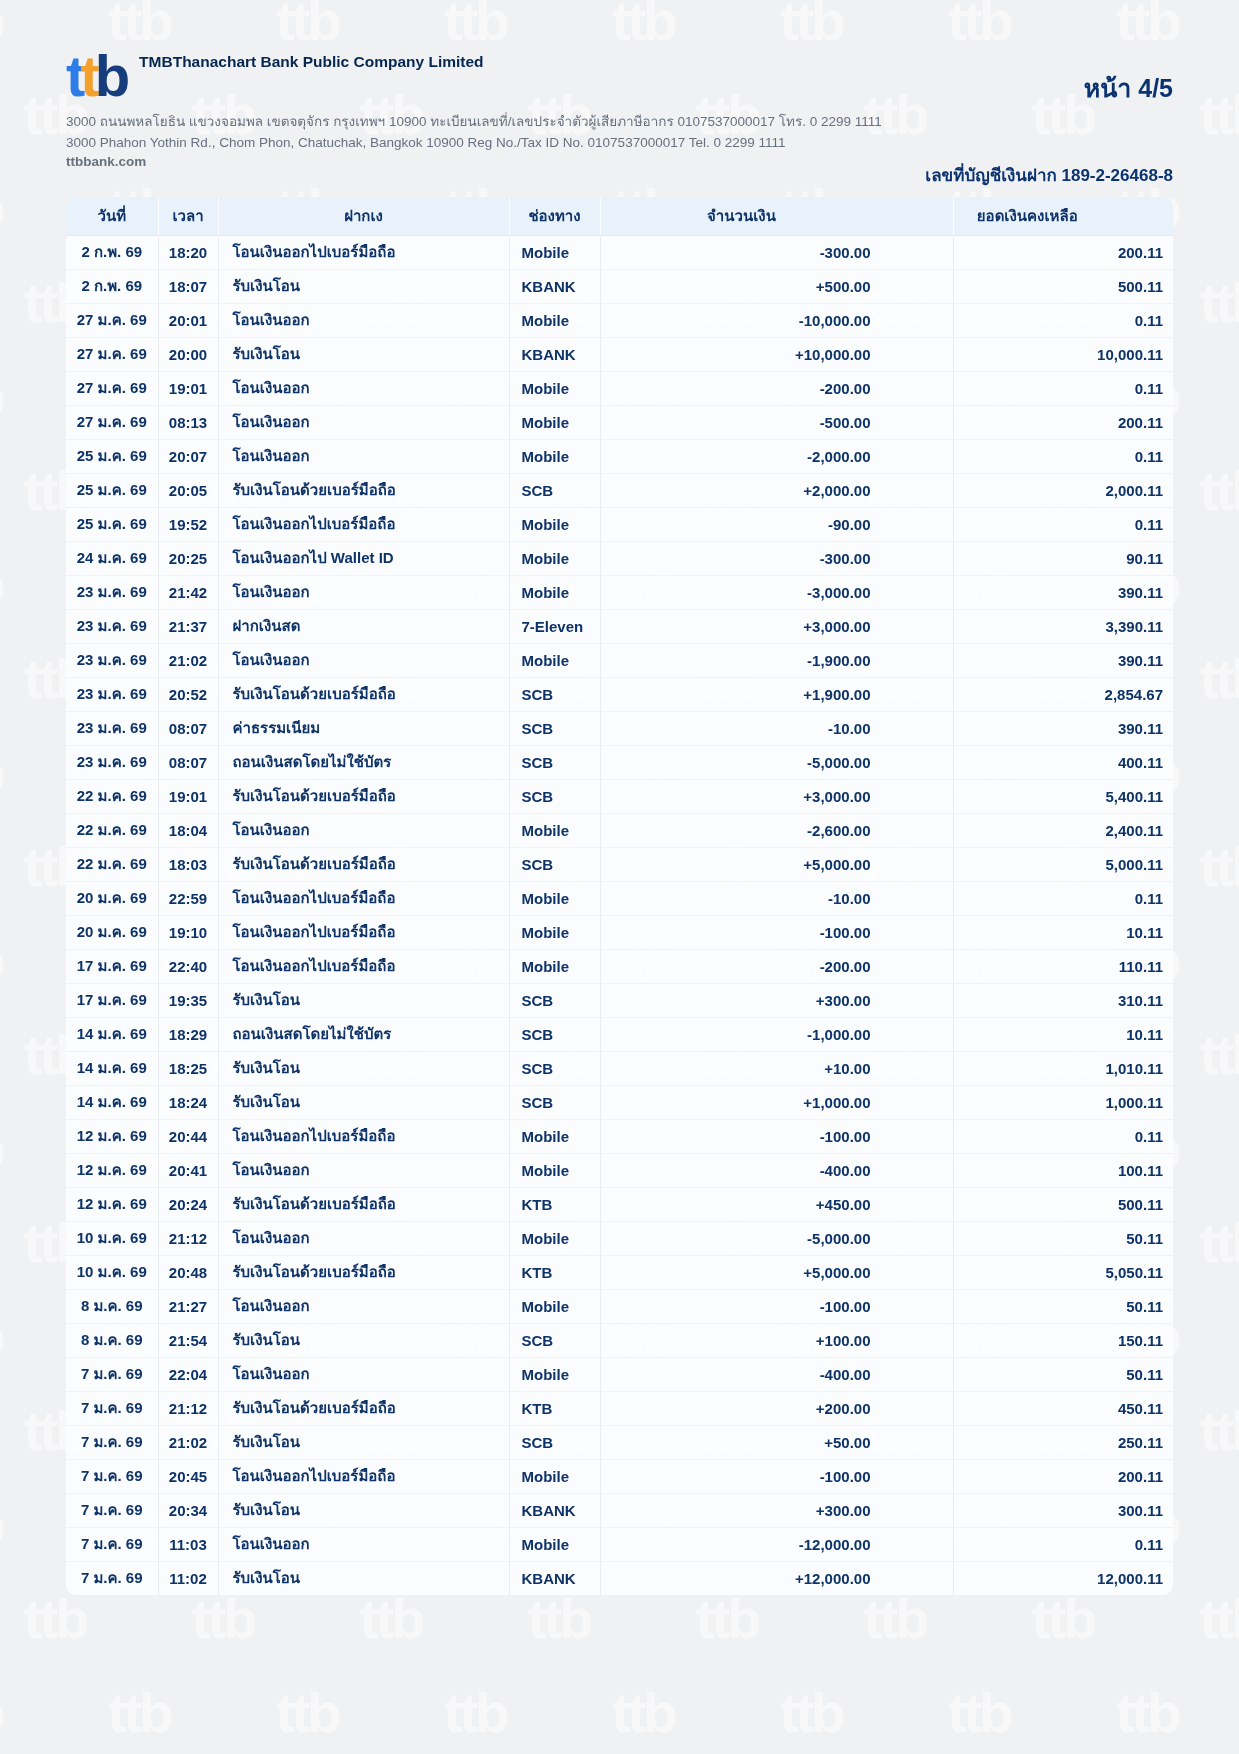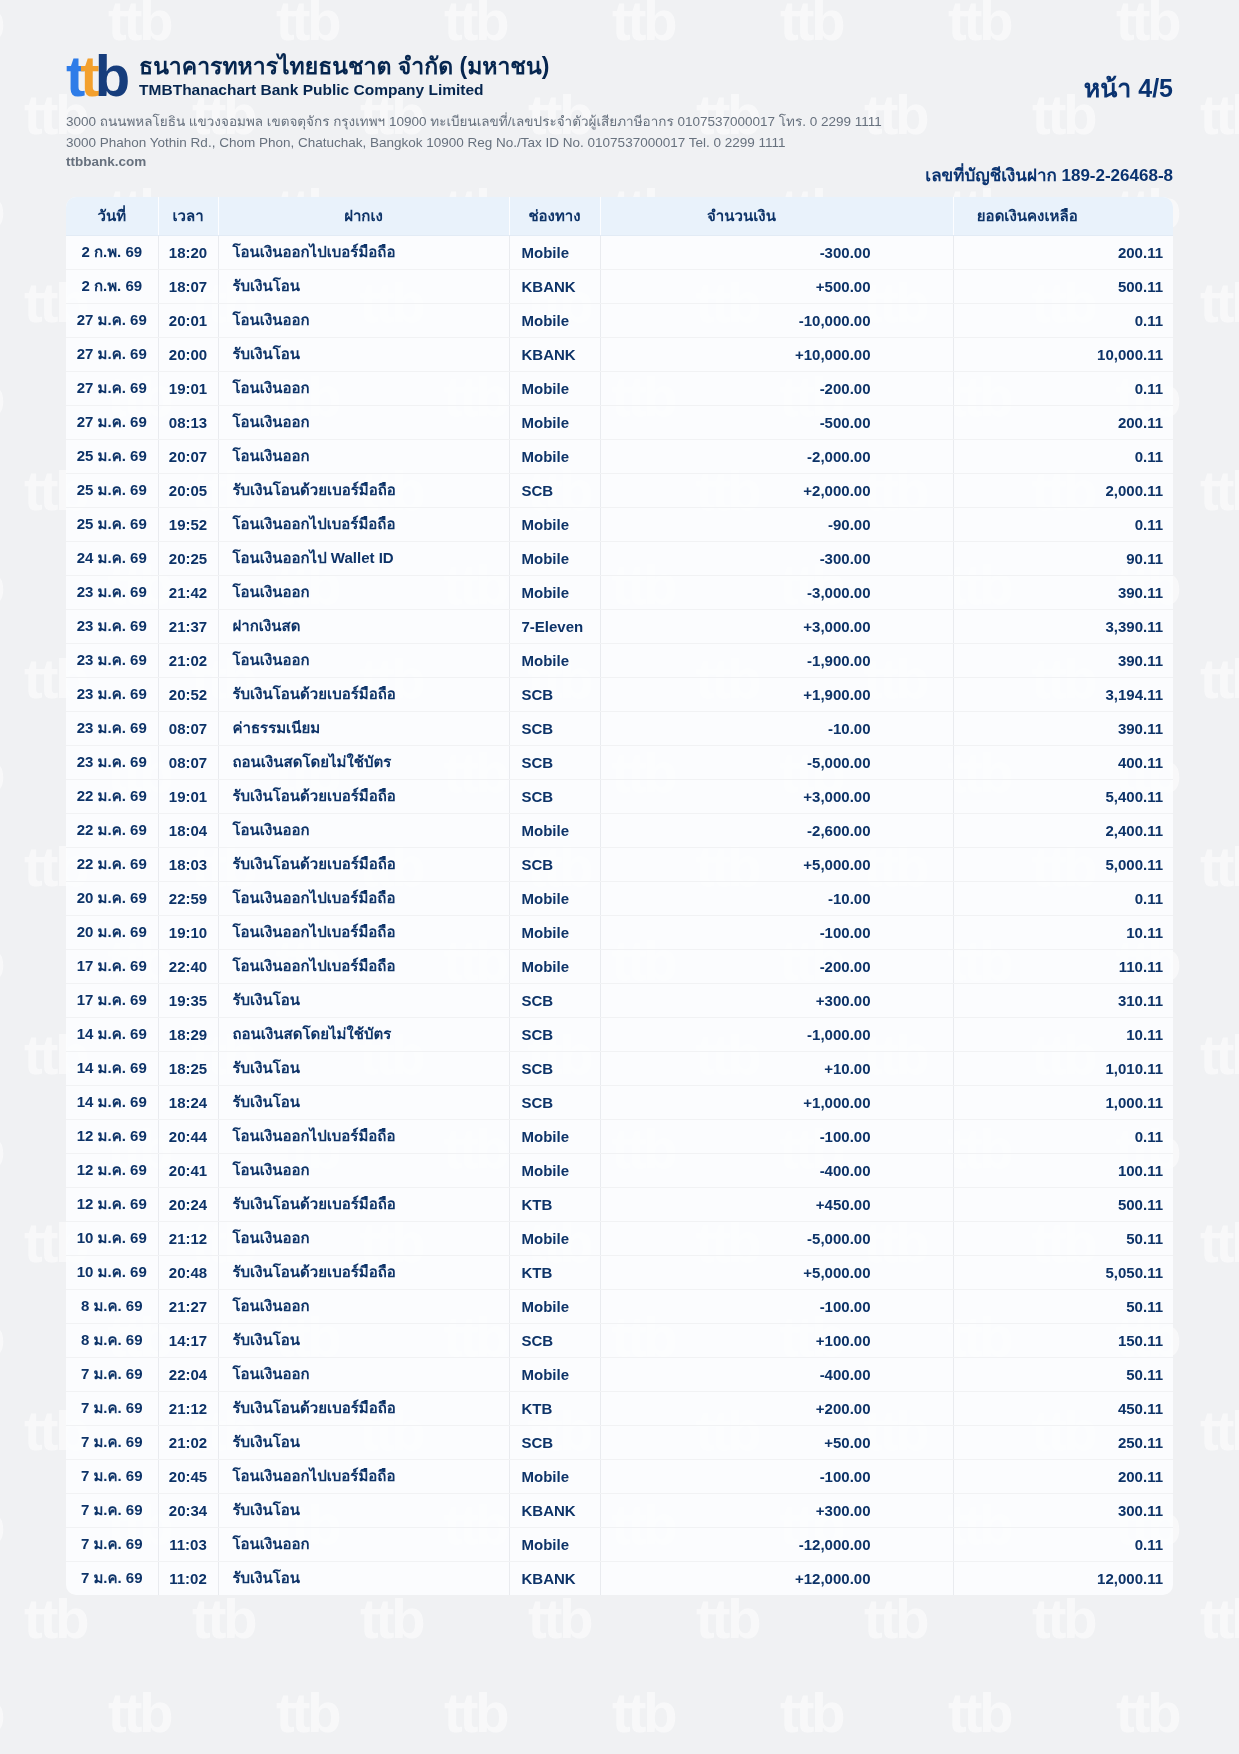--- a/index.html
+++ b/index.html
@@ -233,21 +233,20 @@
 
 <div class="content">
 
   <div class="brand-row">
     <div class="logo">
       <span class="l-t1">t</span>
       <span class="l-t2">t</span>
       <span class="l-b">b</span>
     </div>
     <div class="bank-names">
-      <div class="bank-name-th">ธนาคารทหารไทยธนชาต จำกัด (มหาชน)</div>
       <div class="bank-name-en">TMBThanachart Bank Public Company Limited</div>
     </div>
   </div>
 
   <div class="addr addr-th">3000 ถนนพหลโยธิน แขวงจอมพล เขตจตุจักร กรุงเทพฯ 10900 ทะเบียนเลขที่/เลขประจำตัวผู้เสียภาษีอากร 0107537000017 โทร. 0 2299 1111</div>
   <div class="addr addr-en">3000 Phahon Yothin Rd., Chom Phon, Chatuchak, Bangkok 10900 Reg No./Tax ID No. 0107537000017 Tel. 0 2299 1111</div>
   <div class="website">ttbbank.com</div>
 
   <div class="page-num">หน้า 4/5</div>
   <div class="account-line">เลขที่บัญชีเงินฝาก 189-2-26468-8</div>
@@ -376,21 +375,21 @@
             <td class="col-channel">Mobile</td>
             <td class="col-amount">-1,900.00</td>
             <td class="col-balance">390.11</td>
           </tr>
           <tr>
             <td class="col-date">23 ม.ค. 69</td>
             <td class="col-time">20:52</td>
             <td class="col-desc">รับเงินโอนด้วยเบอร์มือถือ</td>
             <td class="col-channel">SCB</td>
             <td class="col-amount">+1,900.00</td>
-            <td class="col-balance">3,194.11</td>
+            <td class="col-balance">2,854.67</td>
           </tr>
           <tr>
             <td class="col-date">23 ม.ค. 69</td>
             <td class="col-time">08:07</td>
             <td class="col-desc">ค่าธรรมเนียม</td>
             <td class="col-channel">SCB</td>
             <td class="col-amount">-10.00</td>
             <td class="col-balance">390.11</td>
           </tr>
           <tr>
@@ -524,21 +523,21 @@
           <tr>
             <td class="col-date">8 ม.ค. 69</td>
             <td class="col-time">21:27</td>
             <td class="col-desc">โอนเงินออก</td>
             <td class="col-channel">Mobile</td>
             <td class="col-amount">-100.00</td>
             <td class="col-balance">50.11</td>
           </tr>
           <tr>
             <td class="col-date">8 ม.ค. 69</td>
-            <td class="col-time">14:17</td>
+            <td class="col-time">21:54</td>
             <td class="col-desc">รับเงินโอน</td>
             <td class="col-channel">SCB</td>
             <td class="col-amount">+100.00</td>
             <td class="col-balance">150.11</td>
           </tr>
           <tr>
             <td class="col-date">7 ม.ค. 69</td>
             <td class="col-time">22:04</td>
             <td class="col-desc">โอนเงินออก</td>
             <td class="col-channel">Mobile</td>

